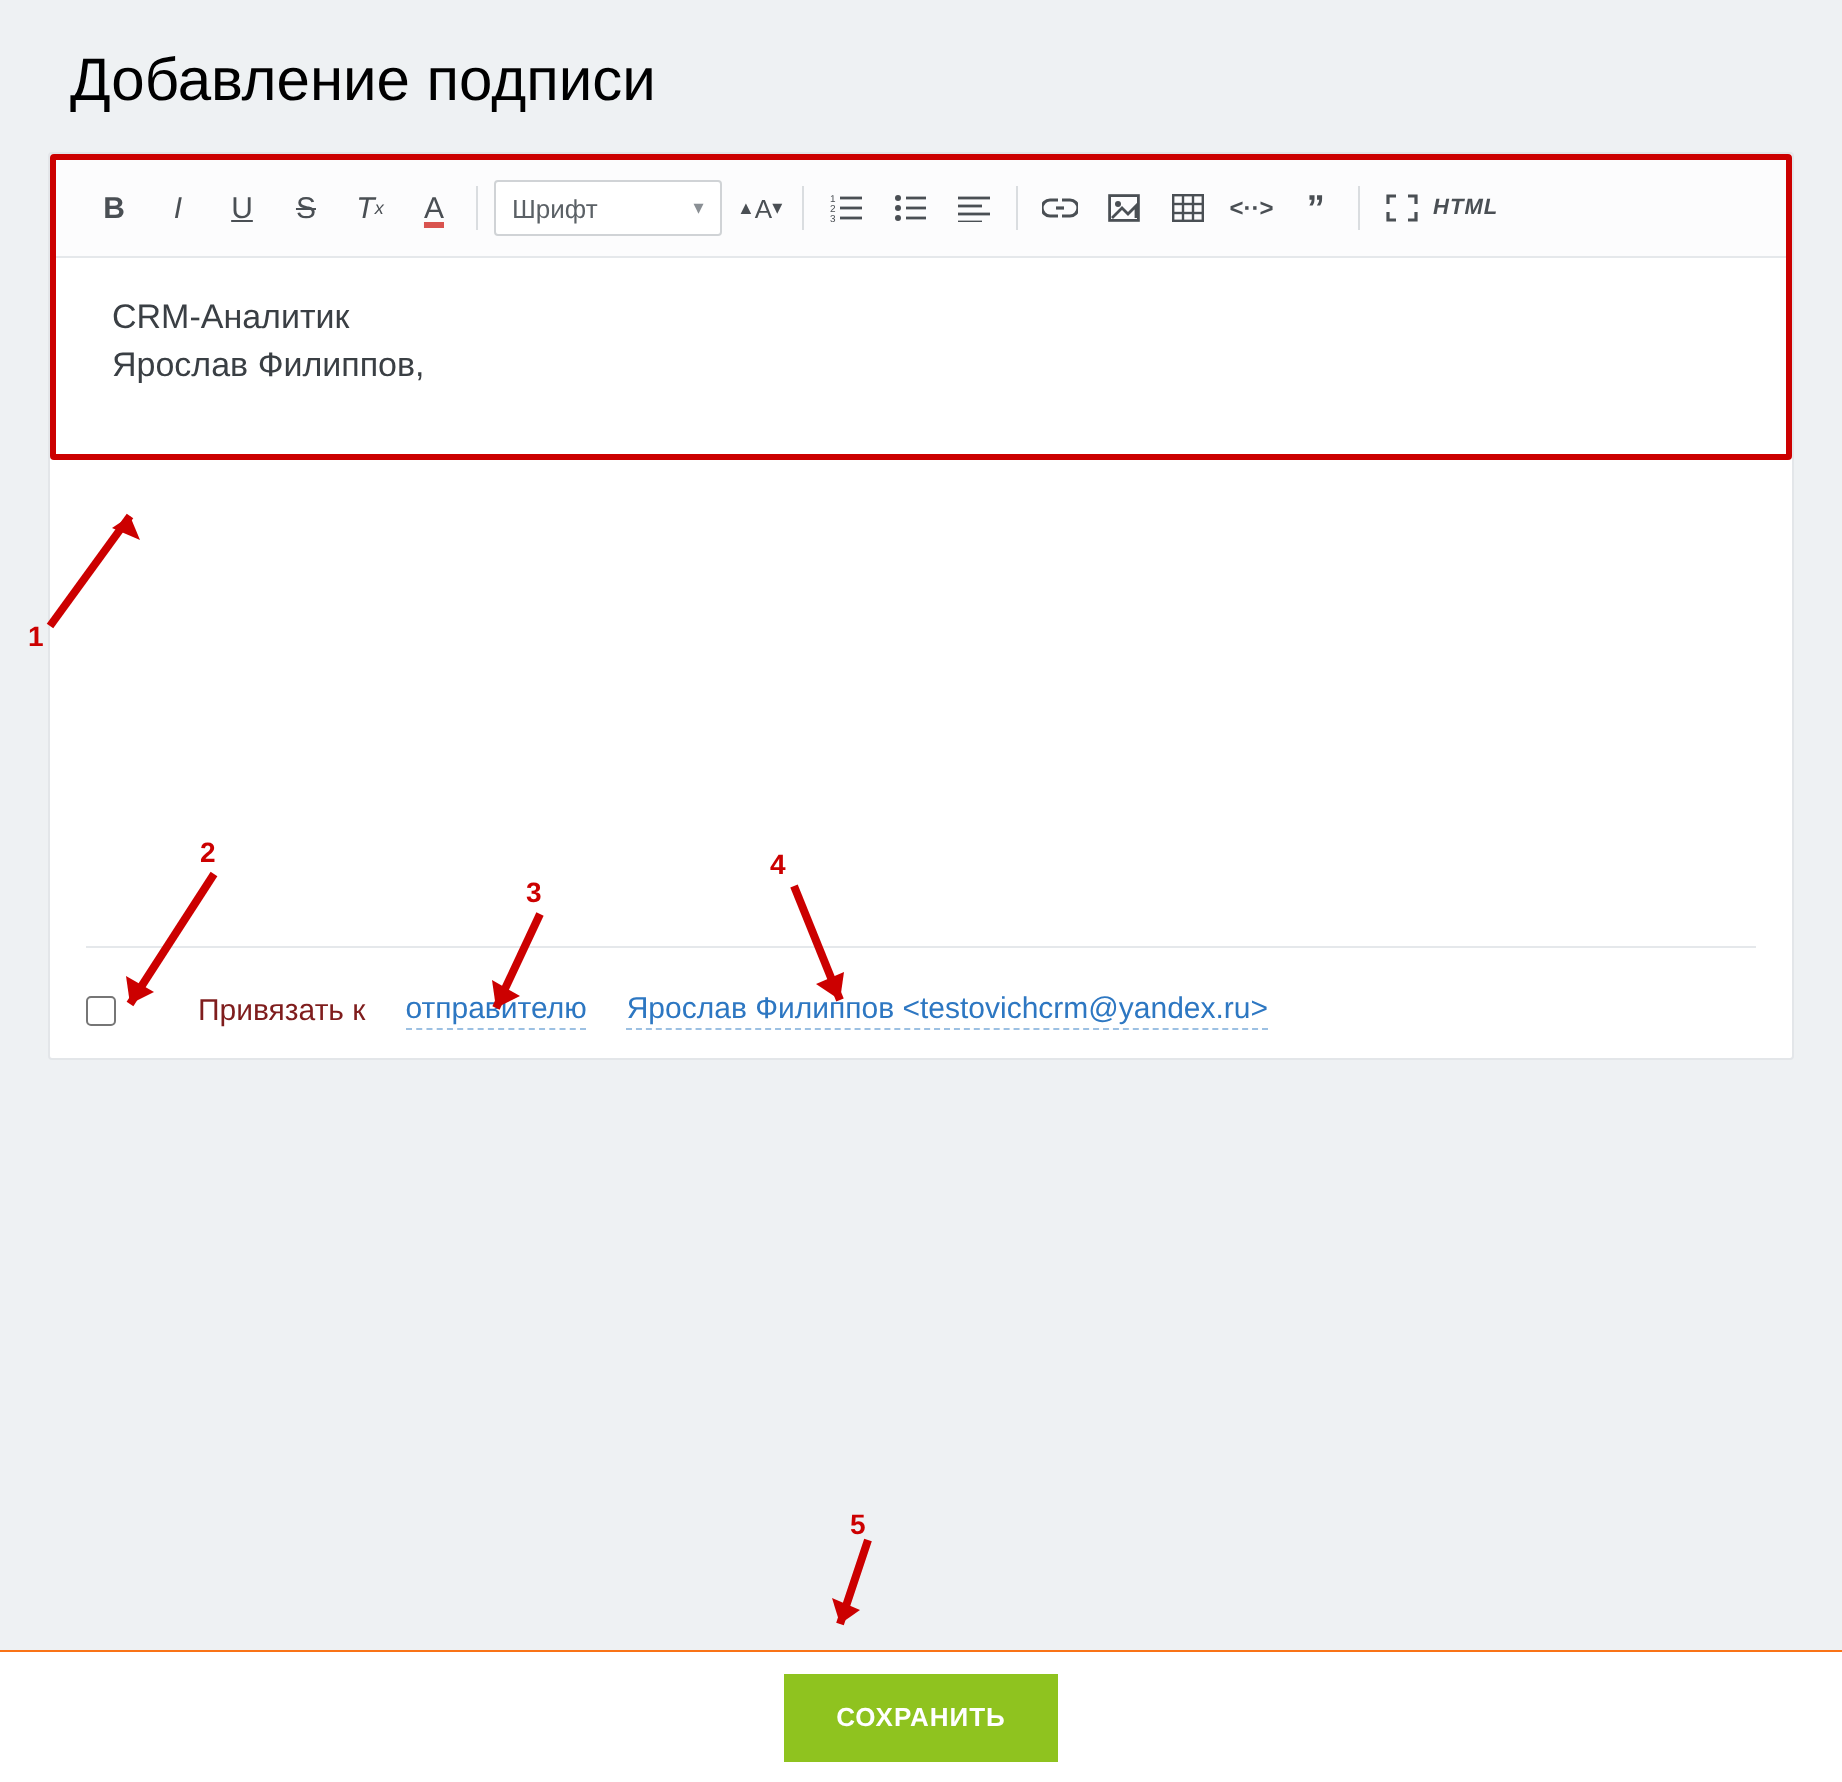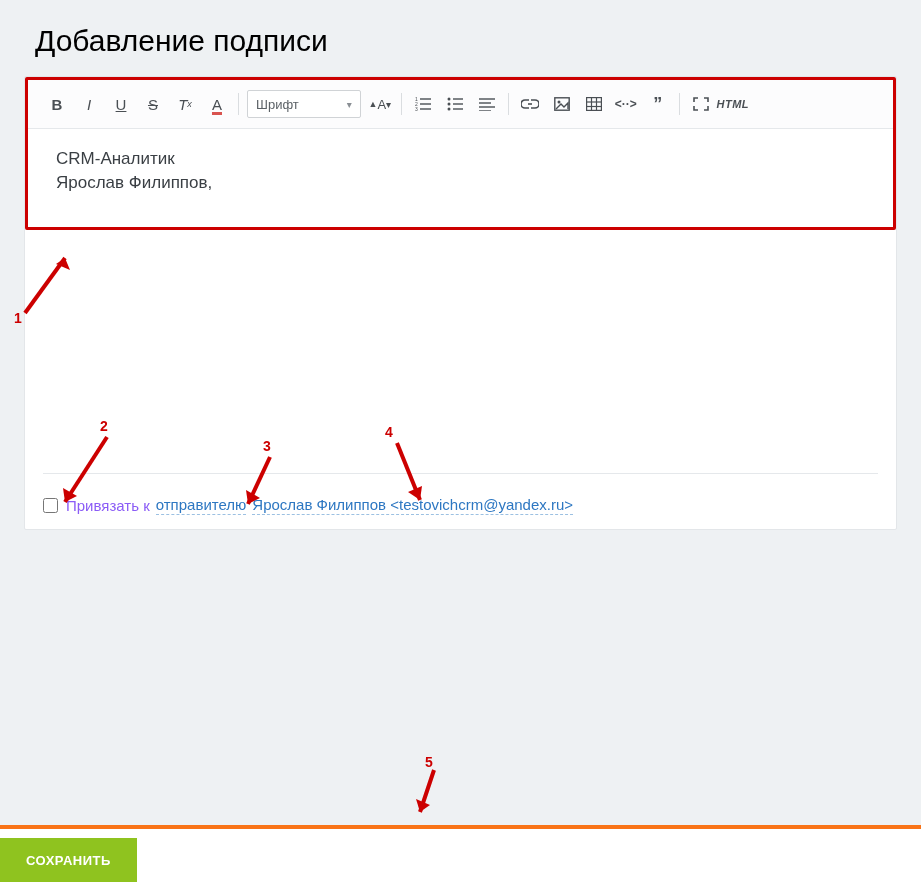--- a/index.html
+++ b/index.html
@@ -101,37 +101,37 @@
     align-items: center;
     gap: 6px;
     font-size: 15px;
   }
   .chk {
     width: 15px;
     height: 15px;
     accent-color: #3a7fbf;
     margin-right: 2px;
   }
-  .bind-label { color: #8b5cf6; }
+  .bind-label { color: #7f1d1d; margin-left: 33px; }
   .link-like {
     color: #2d77c2;
     border-bottom: 1px dashed #9cc0e2;
     padding-bottom: 1px;
     cursor: pointer;
-    margin-left: 0;
+    margin-left: 14px;
   }
   .footer {
     position: absolute;
     left: 0; right: 0; bottom: 0;
     height: 66px;
     background: #ffffff;
-    border-top: 4px solid #f97316;
+    border-top: 1px solid #f97316;
     display: flex;
     align-items: center;
-    justify-content: flex-start;
+    justify-content: center;
     gap: 36px;
   }
   .btn-primary {
     background: #8fc31f;
     color: #ffffff;
     font-size: 13px;
     font-weight: 700;
     letter-spacing: 0.5px;
     border: none;
     padding: 0 26px;

